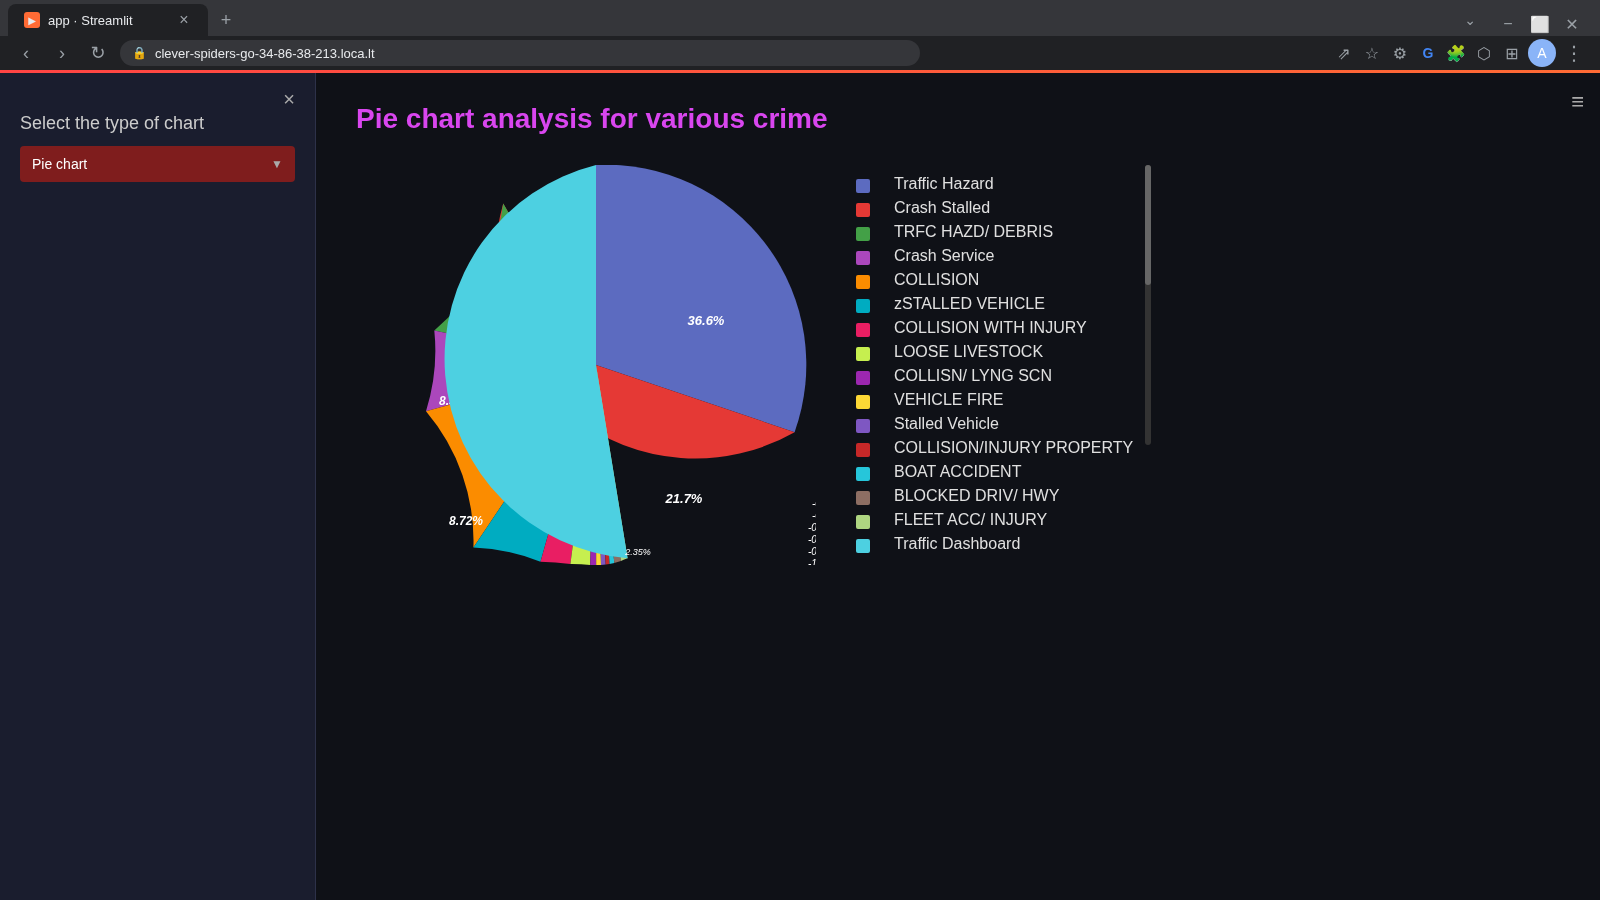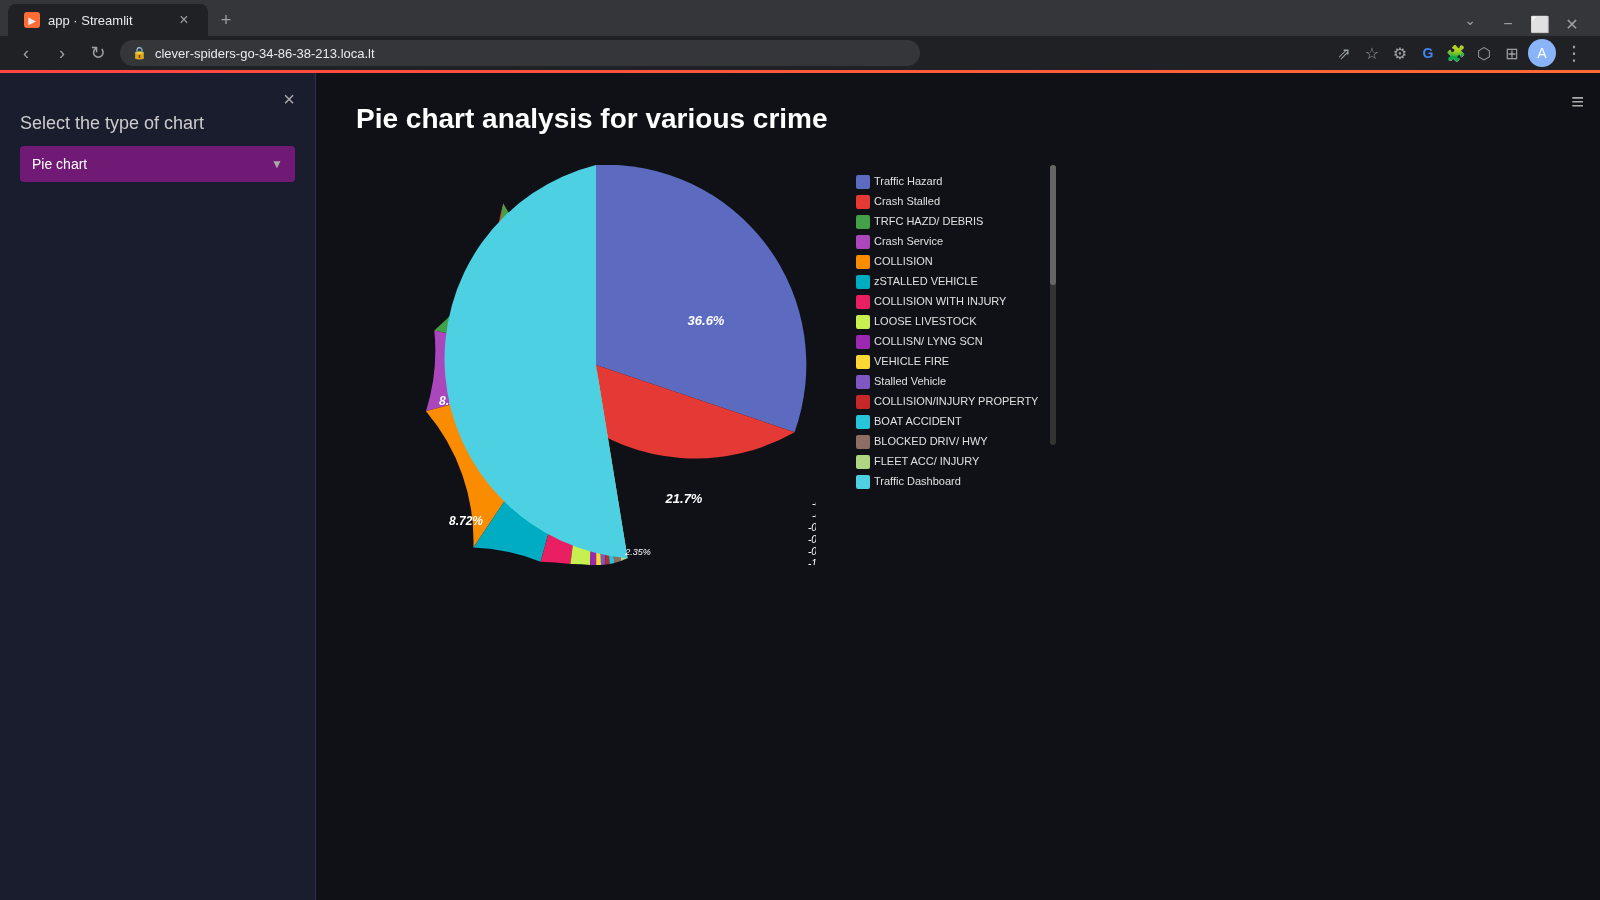--- a/index.html
+++ b/index.html
@@ -30,37 +30,37 @@
     .top-red-bar { height: 3px; background: linear-gradient(to right, #ff4444, #ff6b35); width: 100%; }
 
     
     .app-container { display: flex; height: 827px; }
 
     
     .sidebar { width: 316px; background: #1a1d2e; border-right: 1px solid #2d3149; position: relative; flex-shrink: 0; }
     .sidebar-close { position: absolute; top: 12px; right: 12px; color: #aaa; font-size: 20px; cursor: pointer; width: 28px; height: 28px; display: flex; align-items: center; justify-content: center; }
     .sidebar-content { padding: 40px 20px 20px; }
     .sidebar-label { color: #ccc; font-size: 18px; margin-bottom: 12px; }
-    .chart-select { background: #701a75; border: none; color: #fff; width: 100%; padding: 10px 12px; border-radius: 4px; font-size: 14px; display: flex; align-items: center; justify-content: space-between; cursor: pointer; }
+    .chart-select { background: #7f1d1d; border: none; color: #fff; width: 100%; padding: 10px 12px; border-radius: 4px; font-size: 14px; display: flex; align-items: center; justify-content: space-between; cursor: pointer; }
     .chart-select-arrow { color: #aaa; font-size: 12px; }
 
     
     .main-content { flex: 1; background: #0f1117; padding: 30px 40px; overflow: auto; position: relative; }
     .main-menu { position: absolute; top: 16px; right: 16px; color: #aaa; font-size: 22px; cursor: pointer; }
     .main-title { color: #fff; font-size: 38px; font-weight: 700; margin-bottom: 16px; }
-    .chart-subtitle { color: #ffffff; font-size: 28px; font-weight: 600; margin-bottom: 30px; }
+    .chart-subtitle { color: #d946ef; font-size: 28px; font-weight: 600; margin-bottom: 30px; }
 
     .chart-area { display: flex; align-items: flex-start; gap: 40px; padding-left: 20px; }
 
     
     .pie-container { position: relative; width: 440px; height: 400px; flex-shrink: 0; font-style: italic; }
 
     
     .legend { display: flex; flex-direction: column; gap: 6px; padding-top: 10px; }
-    .legend-item { display: flex; align-items: flex-start; gap: 4px; font-size: 11px; color: #e0e0e0; }
+    .legend-item { display: flex; align-items: flex-end; gap: 24px; font-size: 16px; color: #e0e0e0; }
     .legend-color { width: 14px; height: 14px; border-radius: 2px; flex-shrink: 0; }
     .legend-scrollbar { width: 6px; background: #333; border-radius: 3px; margin-left: 8px; height: 280px; position: relative; }
     .legend-scrollbar-thumb { width: 6px; background: #666; border-radius: 3px; height: 120px; position: absolute; top: 0; }
 
     .legend-with-scroll { display: flex; gap: 4px; }
   </style>
 </head>
 <body>
 
 <div class="browser-chrome">

